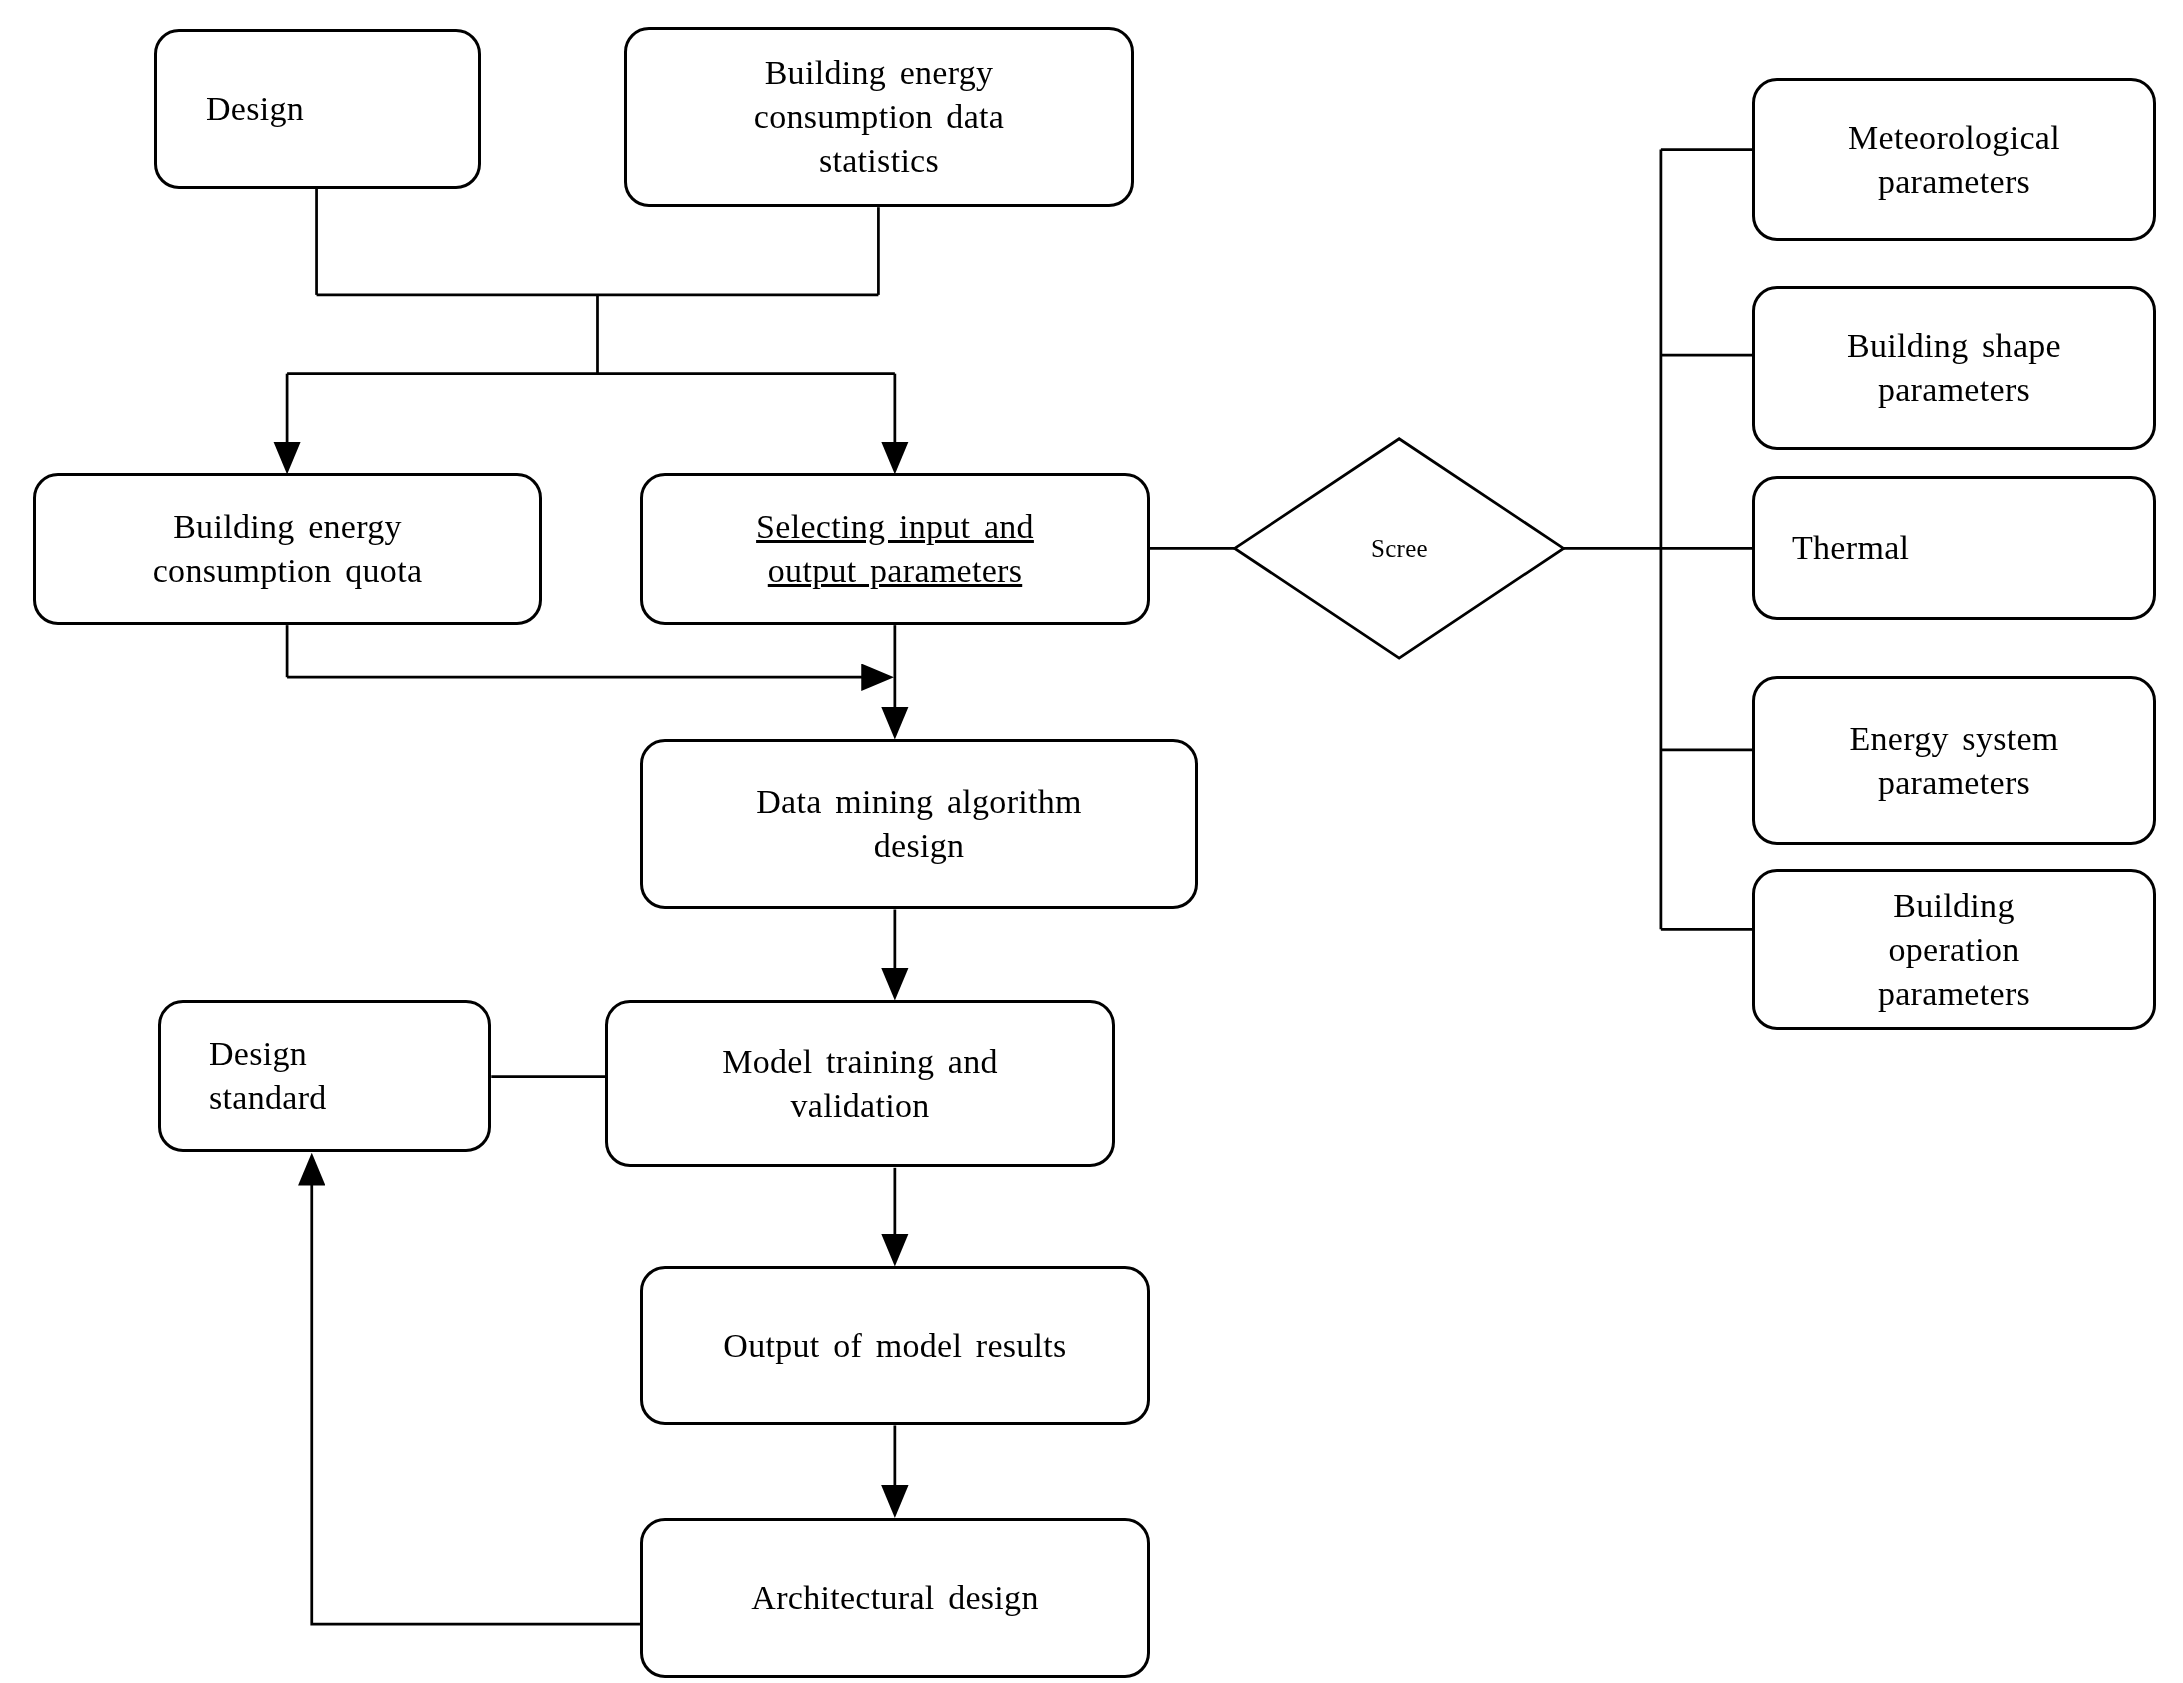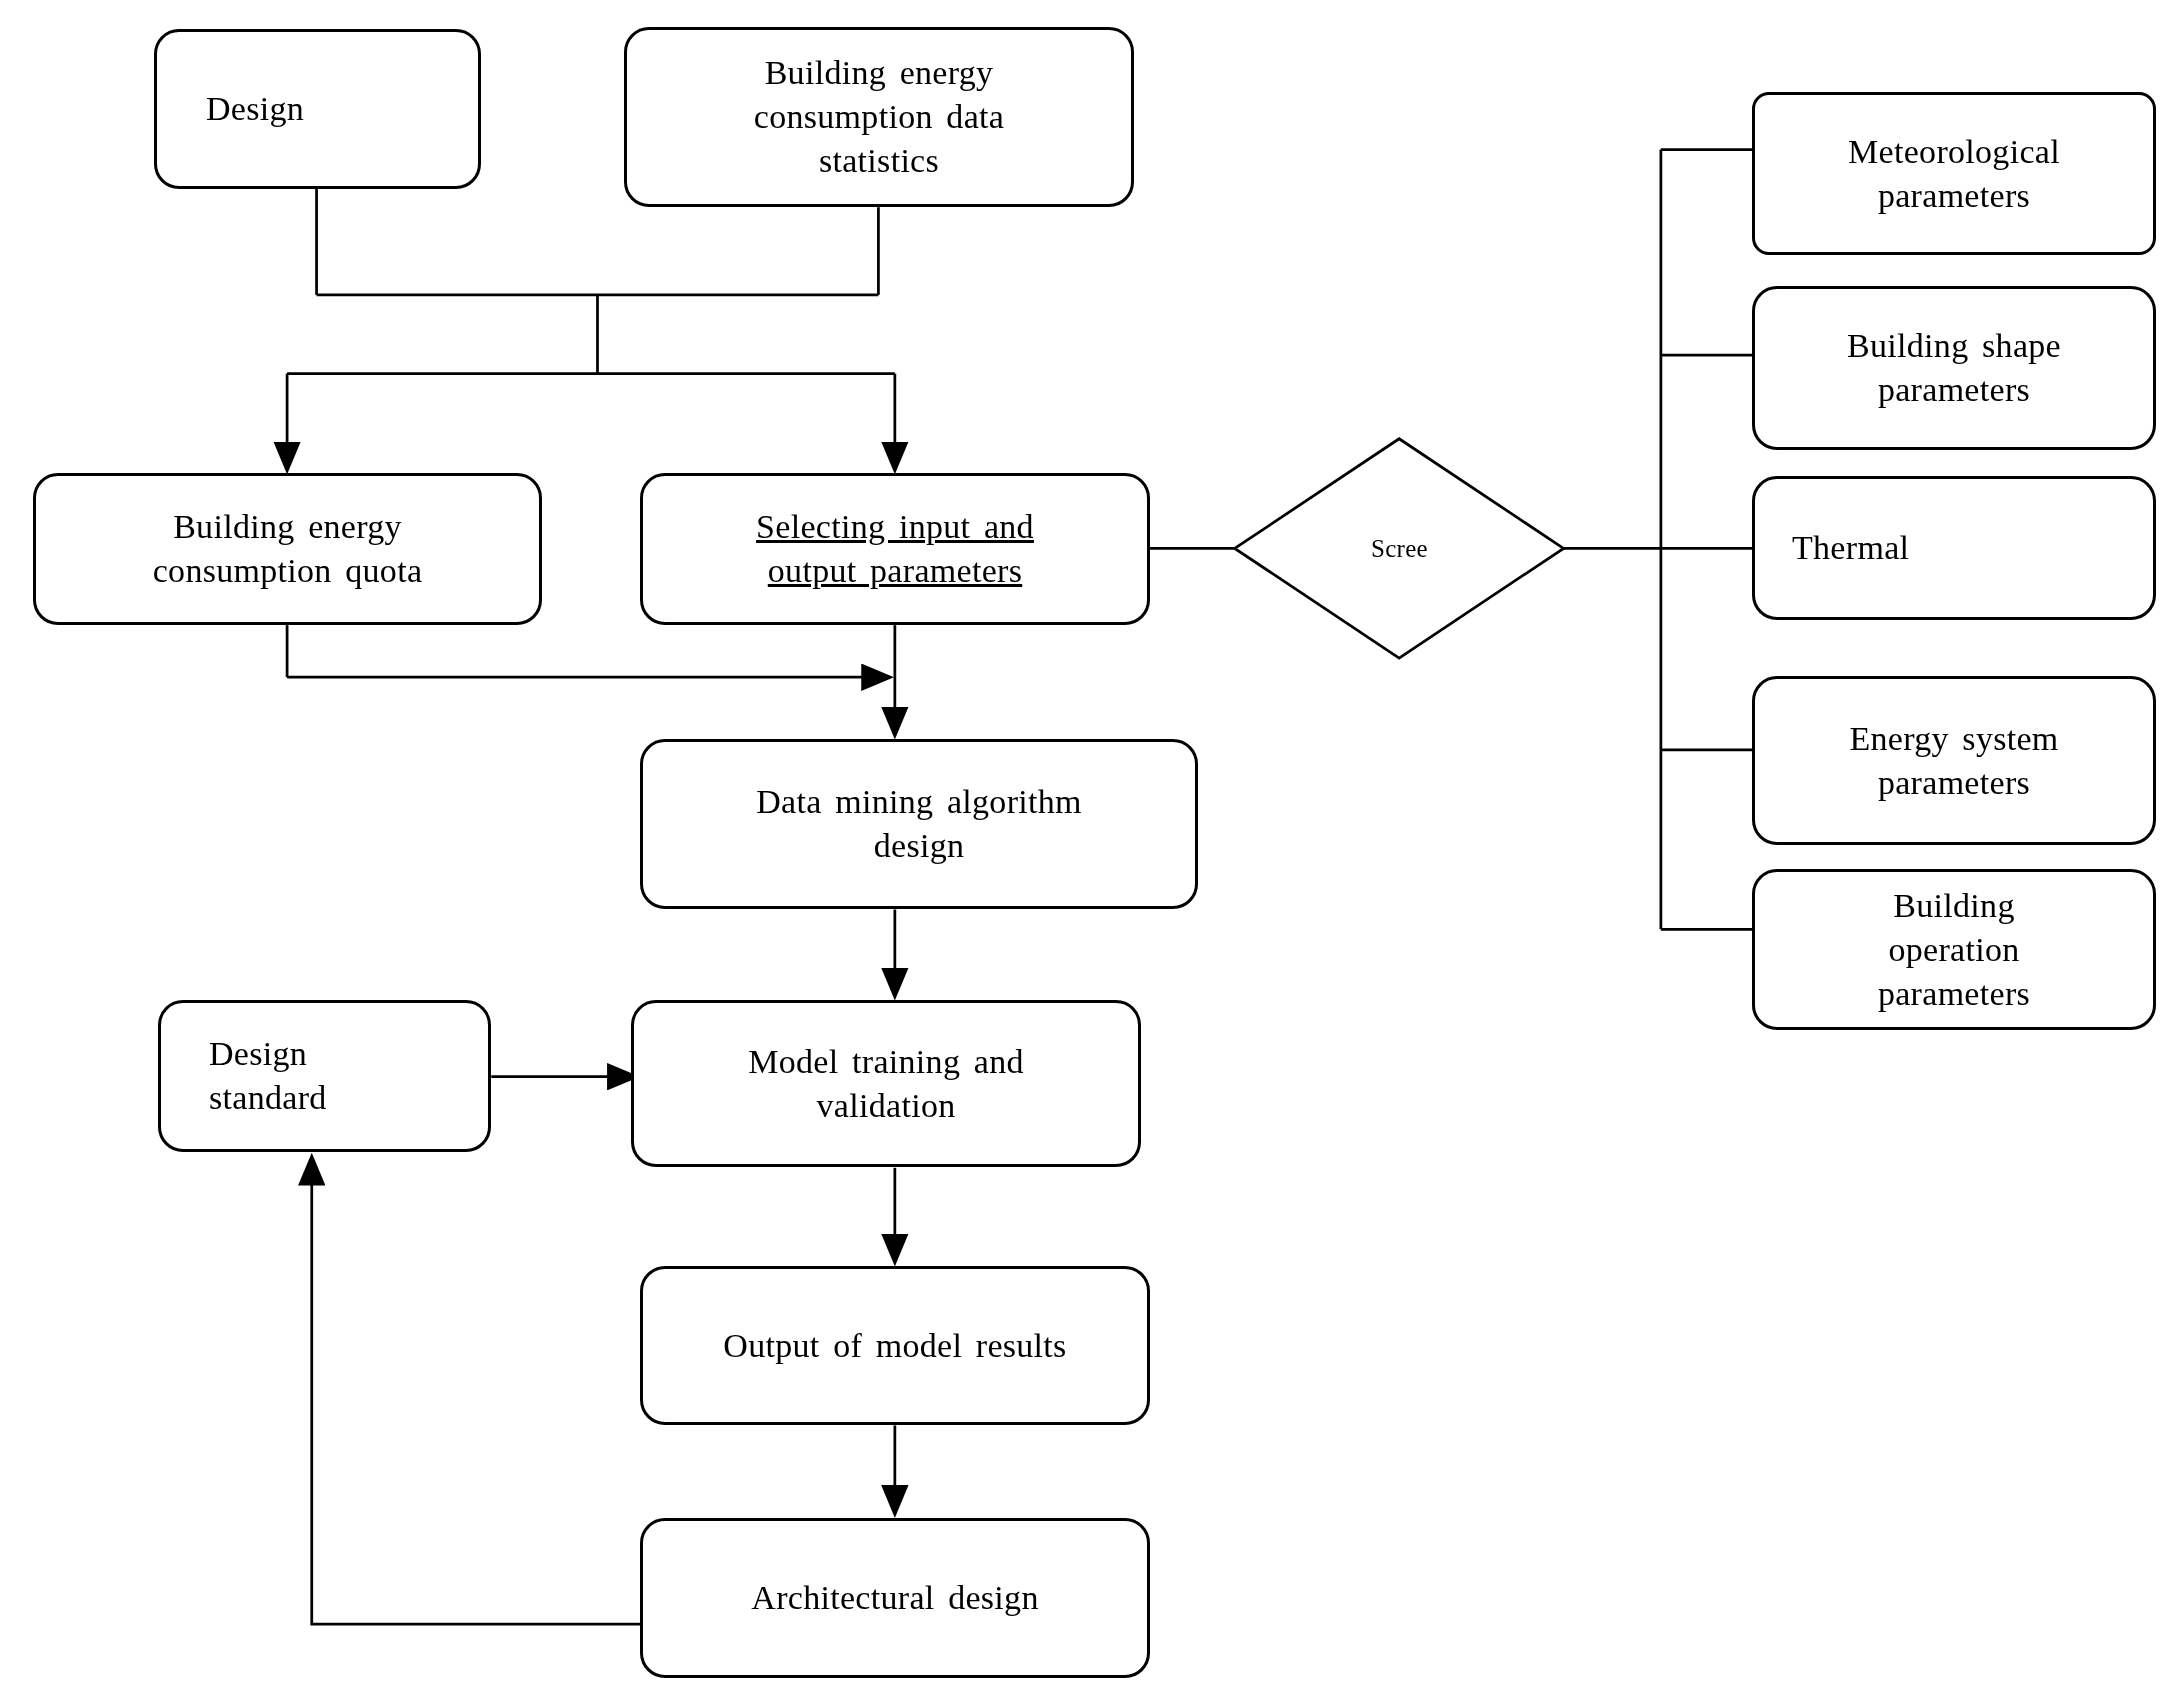--- a/index.html
+++ b/index.html
@@ -110,21 +110,21 @@
     </div>
   </div>
 
   <div class="box" style="left:640px;top:739px;width:558px;height:170px;">
     <div class="label">
       <span class="ln">Data mining algorithm</span>
       <span class="ln">design</span>
     </div>
   </div>
 
-  <div class="box" style="left:631px;top:1000px;width:510px;height:167px;">
+  <div class="box" style="left:605px;top:1000px;width:510px;height:167px;">
     <div class="label">
       <span class="ln">Model training and</span>
       <span class="ln">validation</span>
     </div>
   </div>
 
   <div class="box align-left" style="left:158px;top:1000px;width:333px;height:152px;padding-left:48px;">
     <div class="label">
       <span class="ln">Design</span>
       <span class="ln">standard</span>
@@ -138,21 +138,21 @@
   </div>
 
   <div class="box" style="left:640px;top:1518px;width:510px;height:160px;">
     <div class="label">
       <span class="ln">Architectural design</span>
     </div>
   </div>
 
   <div class="decision-label">Scree</div>
 
-  <div class="box" style="left:1752px;top:92px;width:404px;height:163px;border-radius:17px;">
+  <div class="box" style="left:1752px;top:78px;width:404px;height:163px;">
     <div class="label">
       <span class="ln">Meteorological</span>
       <span class="ln">parameters</span>
     </div>
   </div>
 
   <div class="box" style="left:1752px;top:286px;width:404px;height:164px;">
     <div class="label">
       <span class="ln">Building shape</span>
       <span class="ln">parameters</span>

